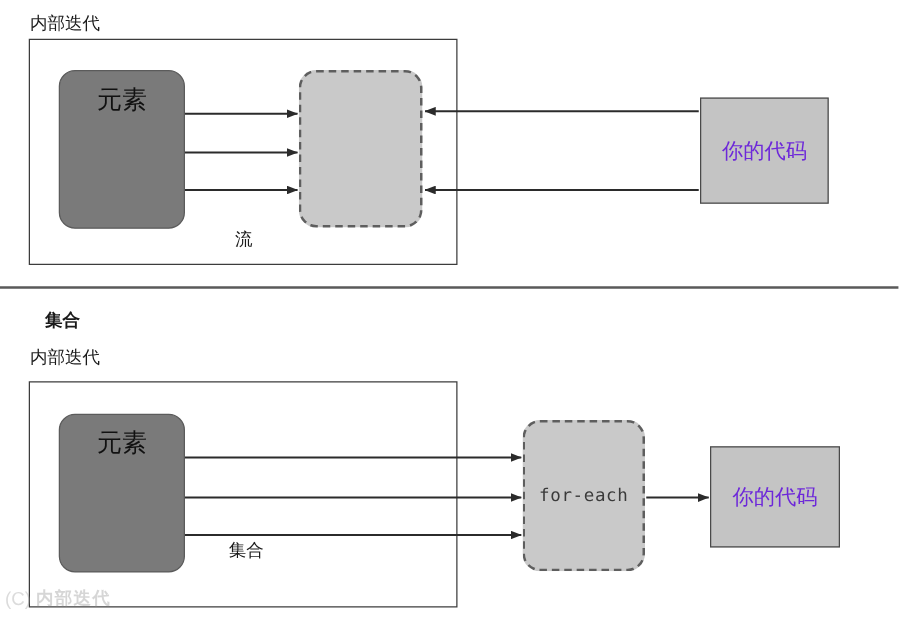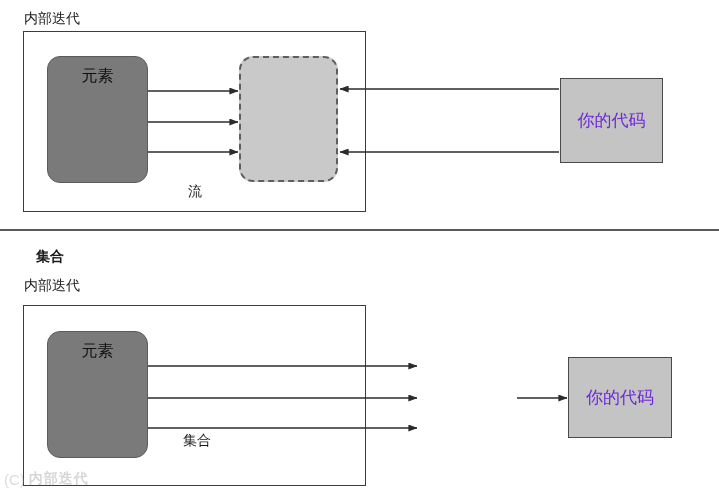--- a/index.html
+++ b/index.html
@@ -40,21 +40,21 @@
     background: #7a7a7a;
     border: 1.5px solid #5b5b5b;
     border-radius: 13px;
     box-sizing: border-box;
   }
   .elements-box .bx-label {
     position: absolute;
     left: 0; right: 0;
     top: 9px;
     text-align: center;
-    font-size: 16px;
+    font-size: 20px;
     color: #111111;
   }
 
   .dashed-box {
     position: absolute;
     background: #c9c9c9;
     border: 2px dashed #5e5e5e;
     border-radius: 14px;
     box-sizing: border-box;
     display: flex;
@@ -152,20 +152,23 @@
   <div class="caption" style="left:24px; top:278px;">内部迭代</div>
 
   <div class="container-box" style="left:23px; top:305px; width:343px; height:181px;"></div>
 
   <div class="elements-box" style="left:47px; top:331px; width:101px; height:127px;">
     <div class="bx-label">元素</div>
   </div>
 
   <div class="inner-caption" style="left:183px; top:432px;">集合</div>
 
+  <div class="dashed-box" style="left:418px; top:336px; width:98px; height:121px;">
+    <span class="mono-label">for-each</span>
+  </div>
 
   <div class="code-box" style="left:568px; top:357px; width:104px; height:81px;">你的代码</div>
 
   <svg id="arrow-layer" viewBox="0 0 719 501" xmlns="http://www.w3.org/2000/svg">
     <defs>
       <marker id="ah" markerWidth="9" markerHeight="7" refX="8.6" refY="3.5" orient="auto" markerUnits="userSpaceOnUse">
         <path d="M0,0 L9,3.5 L0,7 z" fill="#2b2b2b"></path>
       </marker>
     </defs>
 

